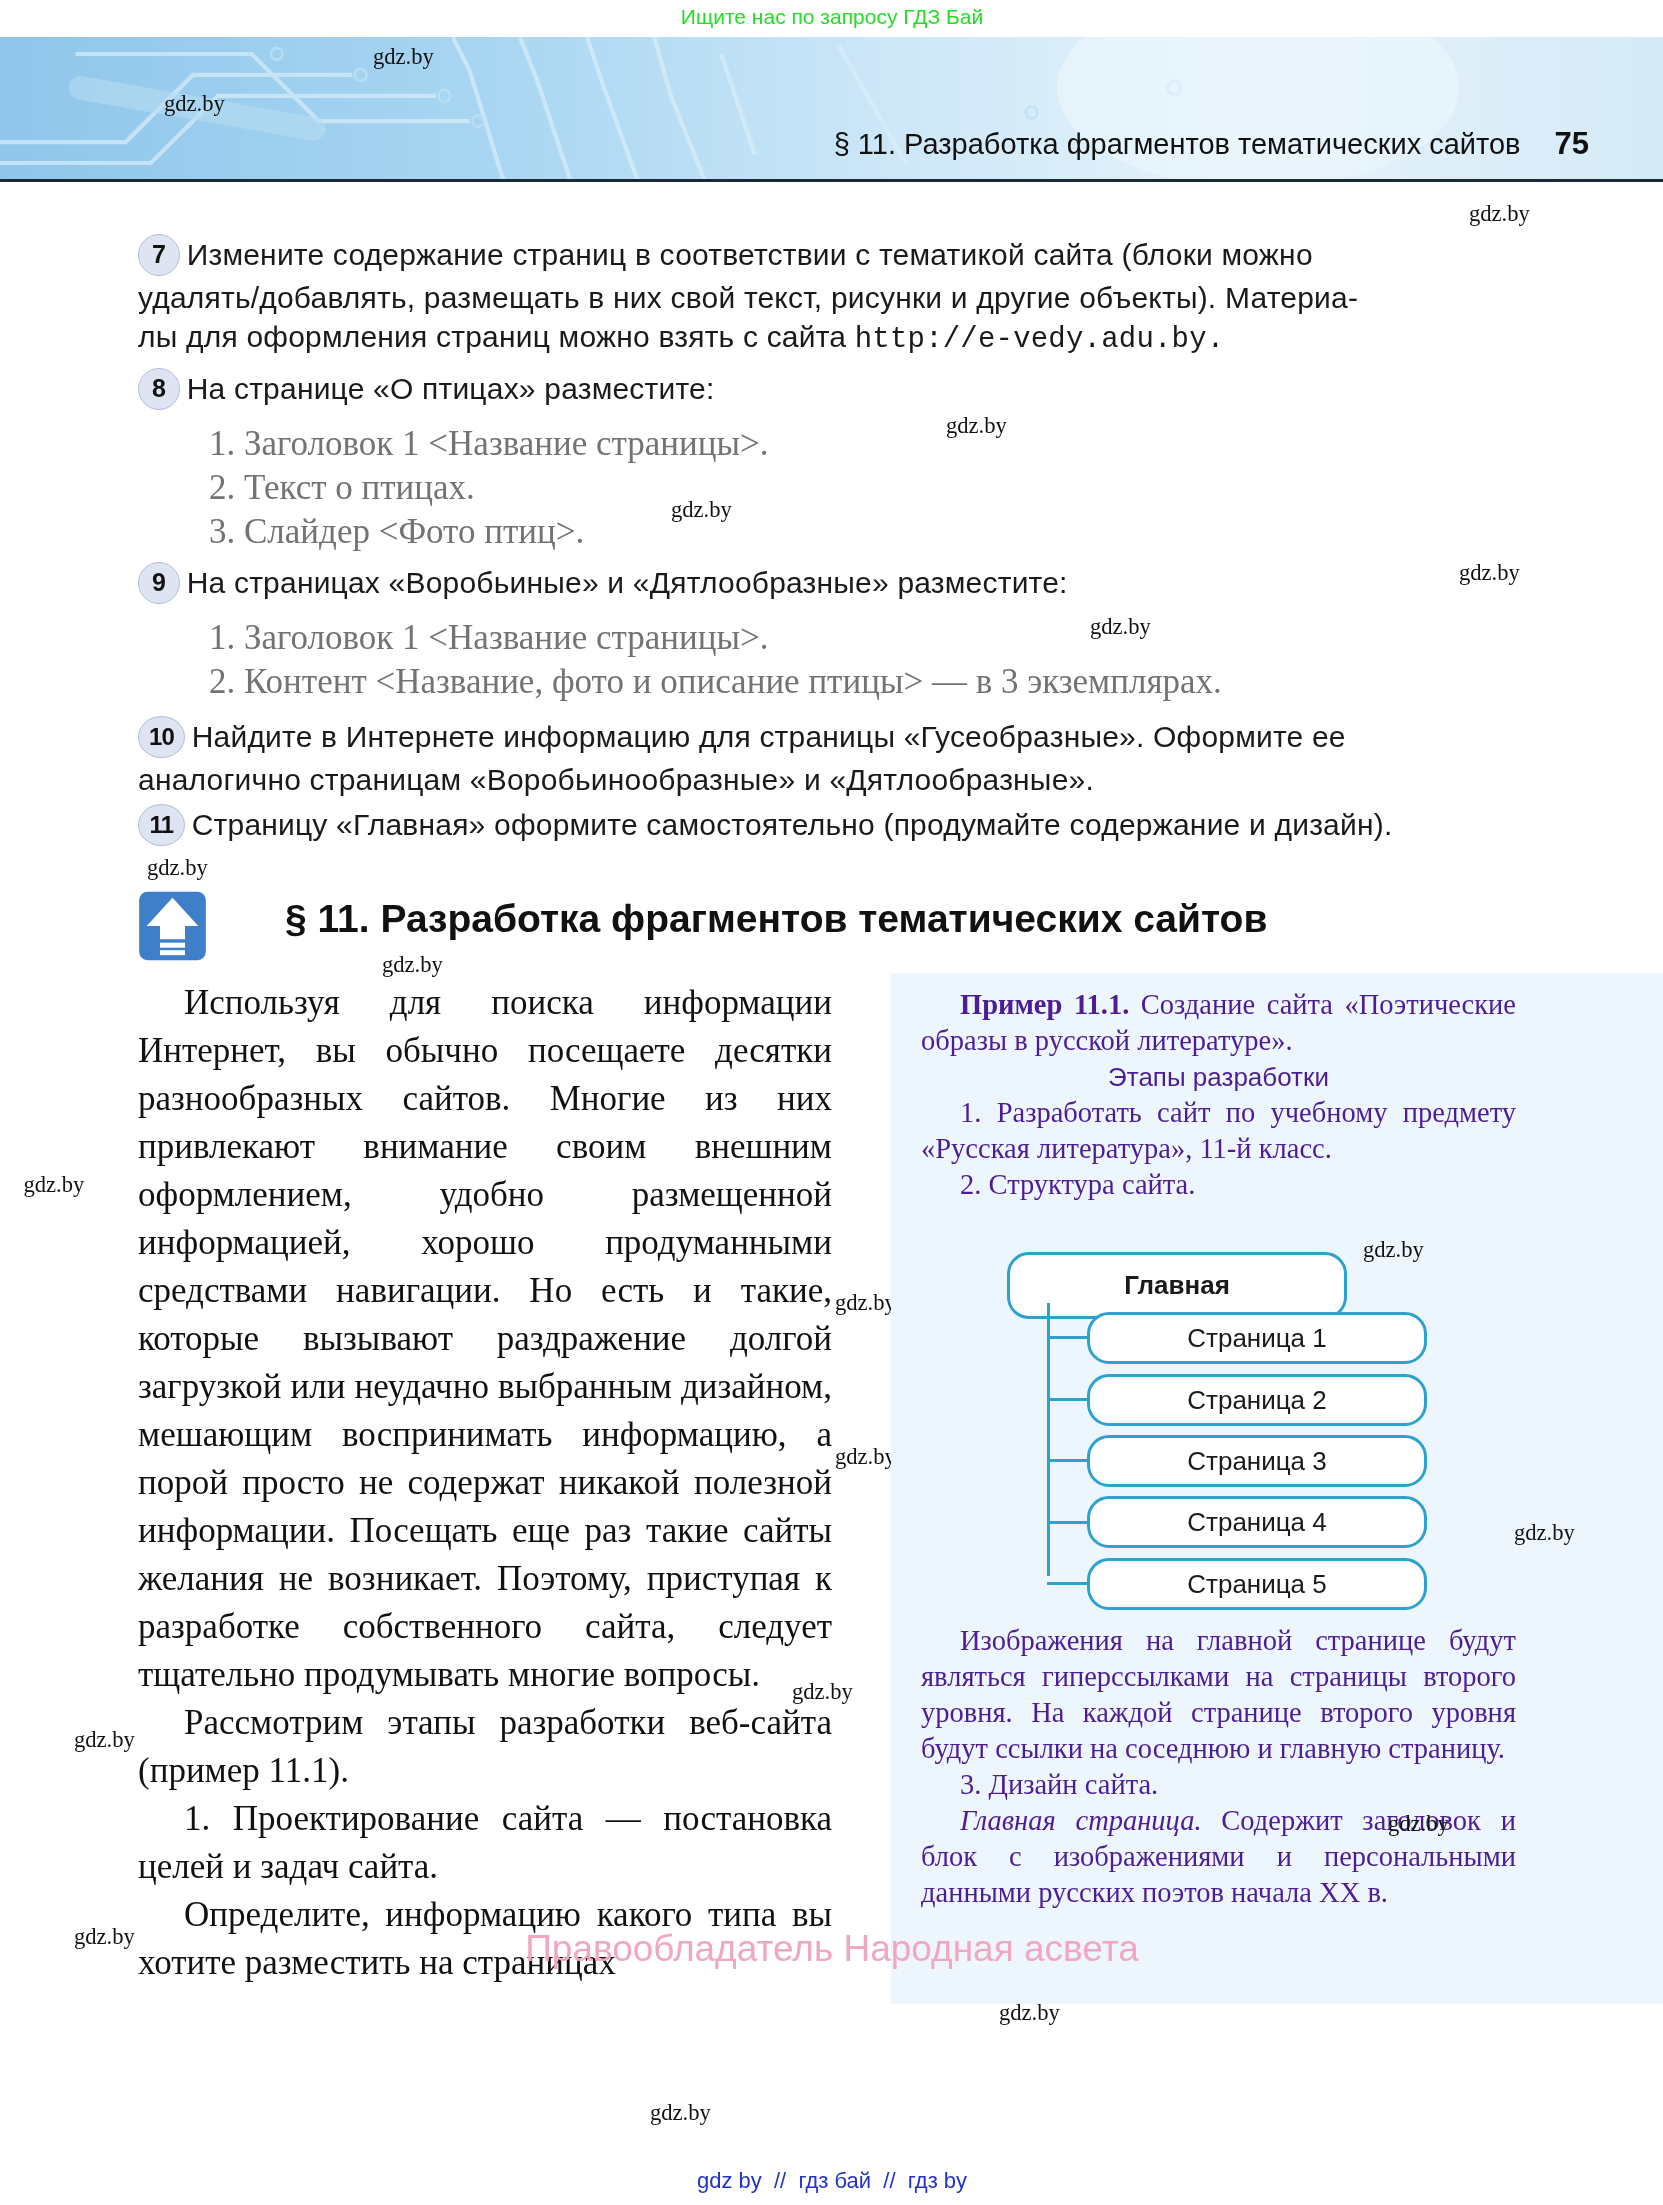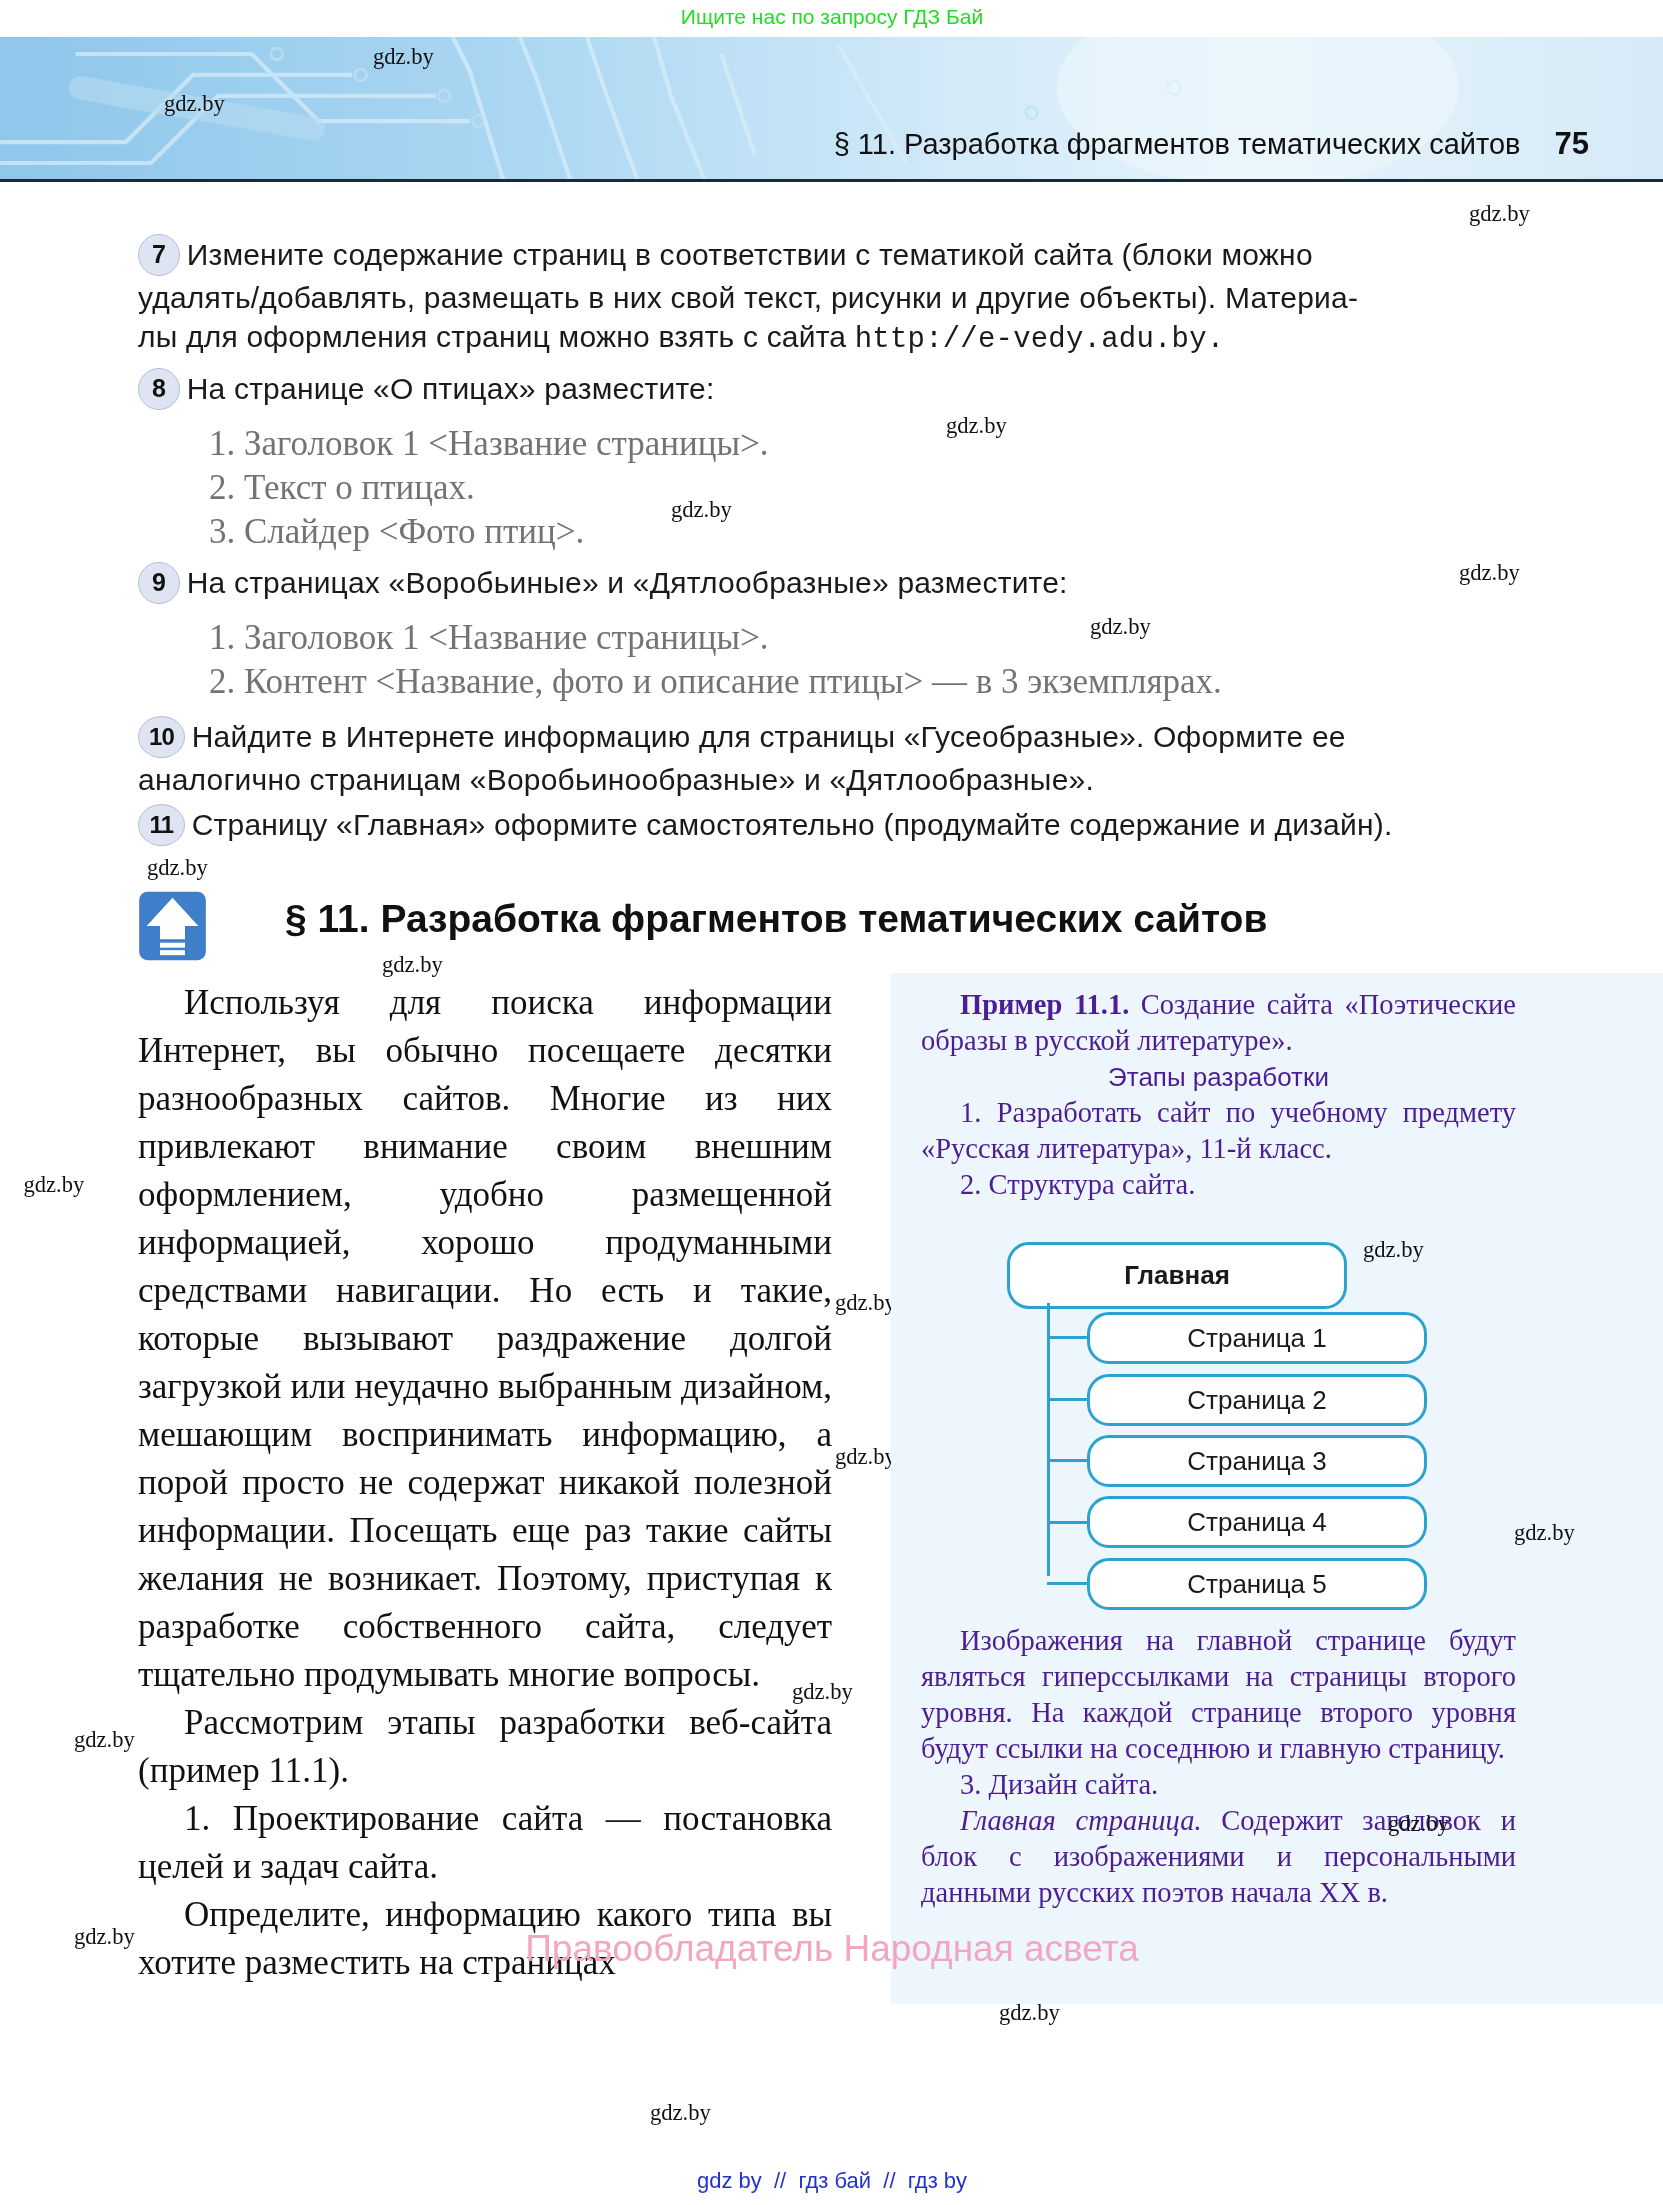--- a/index.html
+++ b/index.html
@@ -30,21 +30,21 @@
   .main-col { position: absolute; left: 138px; top: 979px; width: 694px; font-family: "Liberation Serif", serif; font-size: 35px; line-height: 48px; color: #111; text-align: justify; }
   .main-col p { text-indent: 46px; }
 
   .example-box { position: absolute; left: 891px; top: 973px; width: 772px; height: 1031px; background: #eef6fd; }
   .ex-text { position: absolute; left: 921px; width: 595px; font-family: "Liberation Serif", serif; font-size: 28.5px; line-height: 36px; color: #4c1d95; text-align: justify; }
   .ex-text p { text-indent: 39px; }
   .ex-text .center { text-align: center; text-indent: 0; font-family: "Liberation Sans", sans-serif; font-size: 26px; }
 
   .diagram { position: absolute; left: 1002px; top: 1233px; width: 436px; height: 386px; }
   .node { position: absolute; background: #ffffff; border: 3.4px solid #2ea2cf; border-radius: 22px; display: flex; align-items: center; justify-content: center; font-size: 26px; color: #1a1a1a; font-family: "Liberation Sans", sans-serif; }
-  .node.root { left: 5px; top: 9px; width: 340px; height: 67px; font-weight: bold; }
+  .node.root { left: 5px; top: 19px; width: 340px; height: 67px; font-weight: bold; }
   .node.child { left: 85px; width: 340px; height: 52px; }
   .trunk { position: absolute; left: 45px; top: 70px; width: 3.4px; height: 273px; background: #2ea2cf; }
   .branch { position: absolute; left: 45px; width: 40px; height: 3.4px; background: #2ea2cf; }
 
   .rights { position: absolute; left: 0; width: 1664px; top: 1928px; text-align: center; font-size: 37px; color: #f1a7c1; }
   .footer-links { position: absolute; left: 0; width: 1664px; top: 2168px; text-align: center; font-size: 22px; color: #2233cc; }
 </style>
 </head>
 <body>
 

